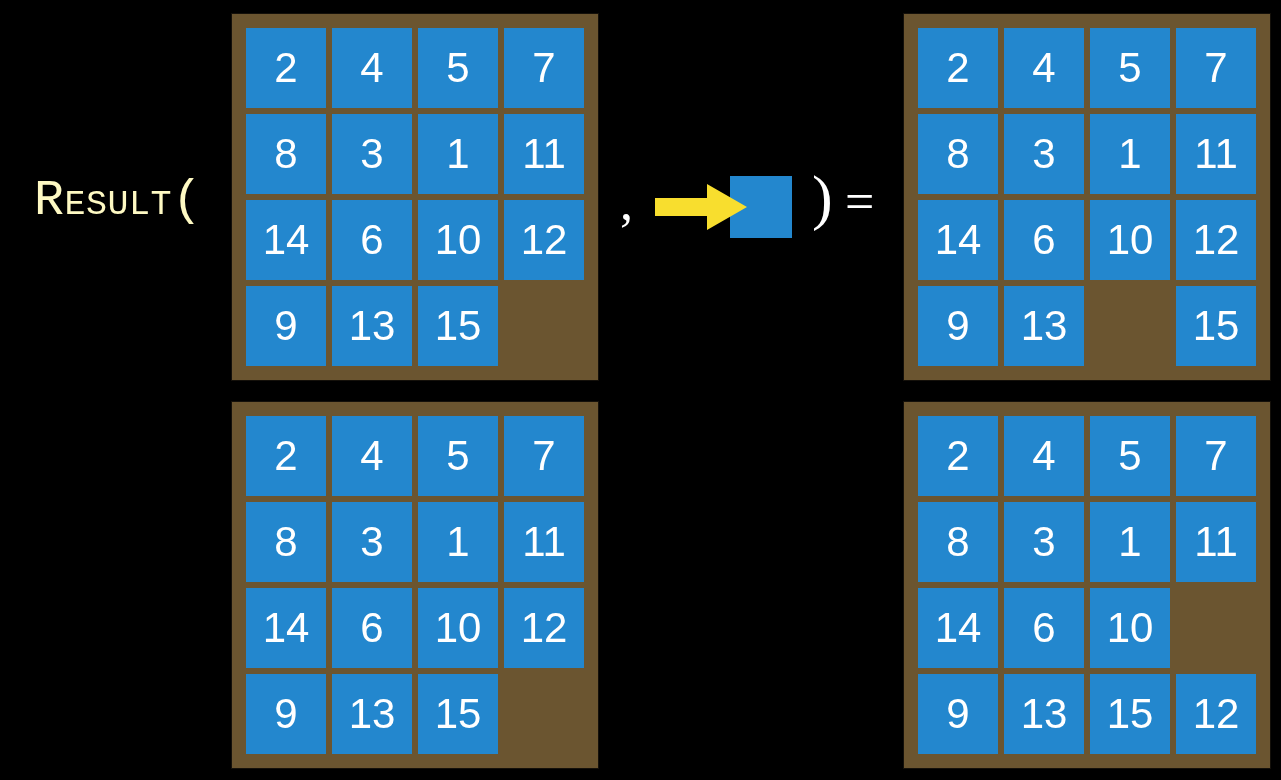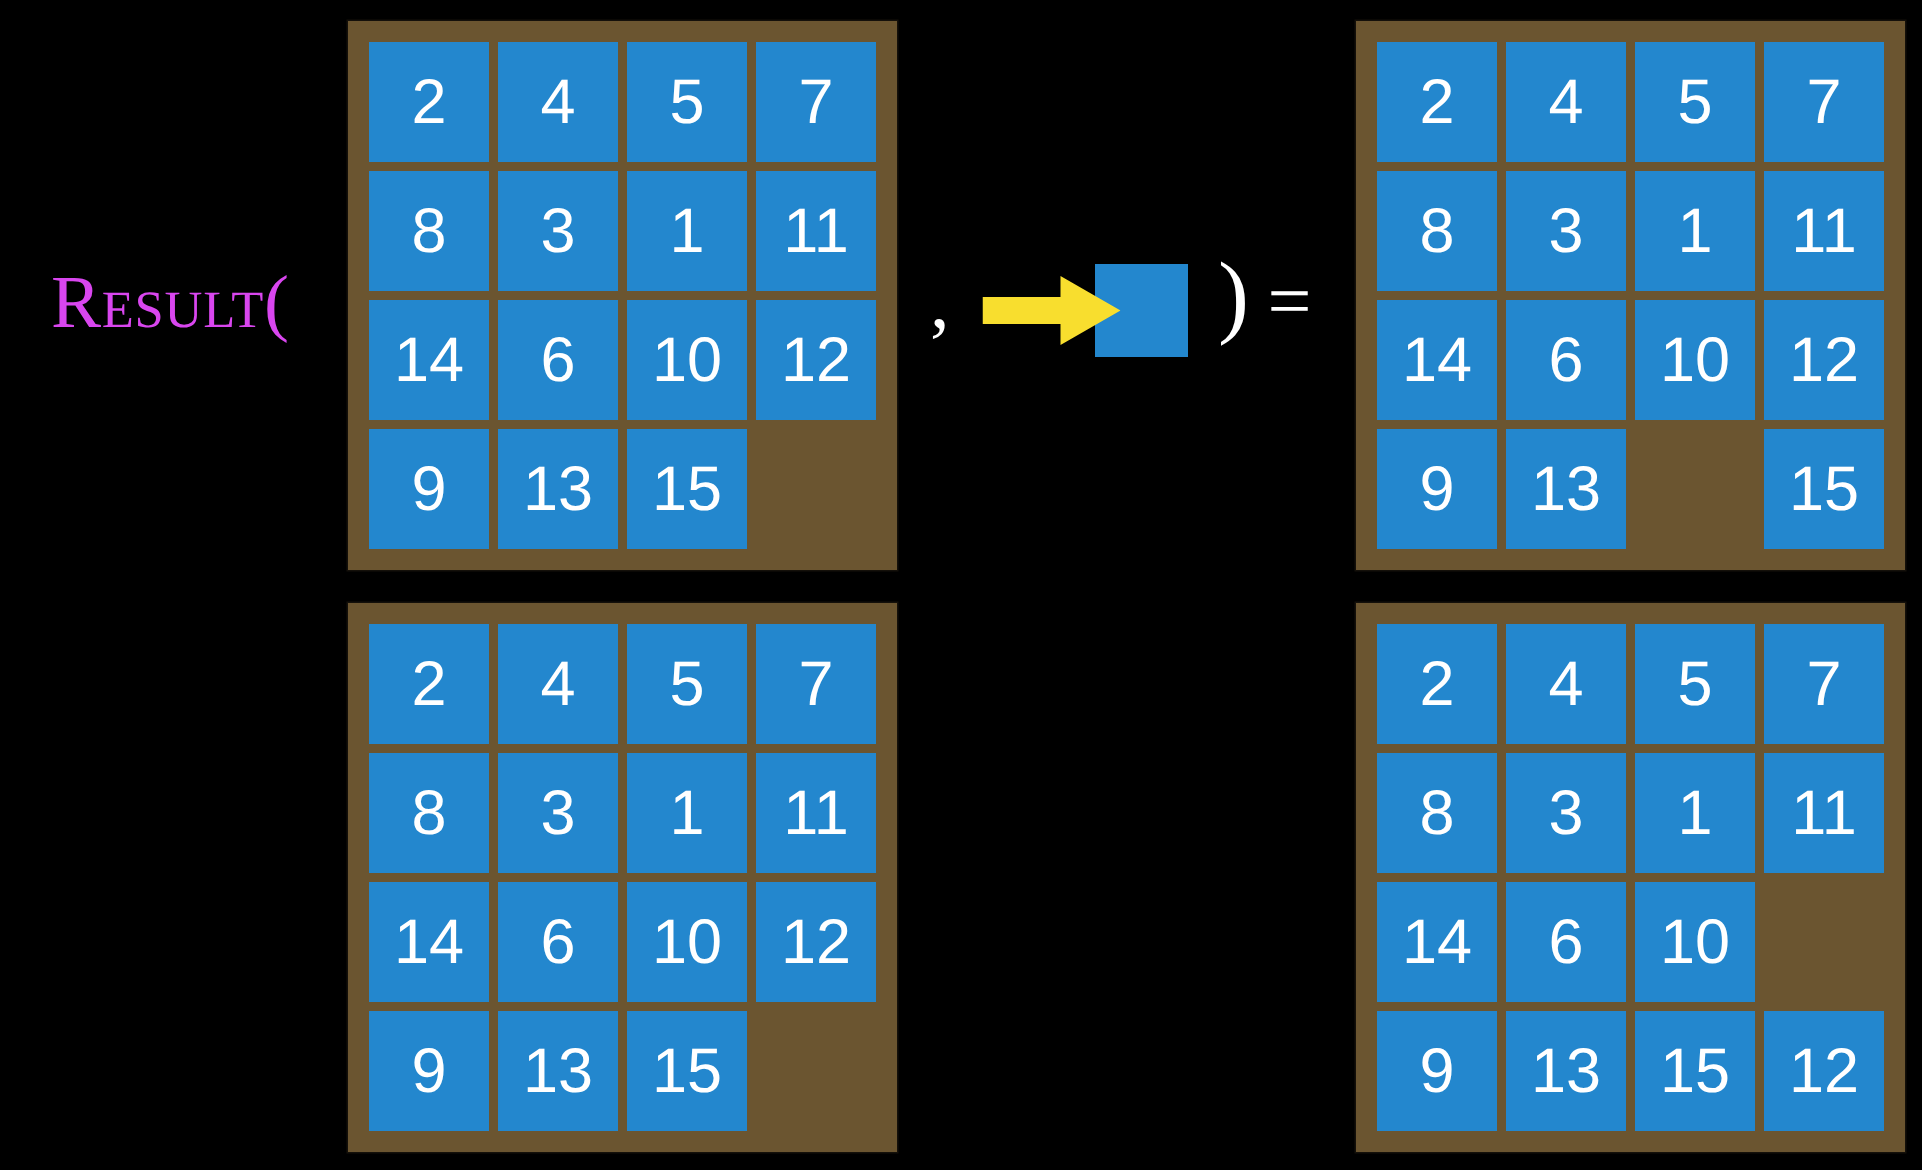--- a/index.html
+++ b/index.html
@@ -11,22 +11,22 @@
   .stage{position:absolute;left:0;top:0;width:1281px;height:780px;}
 
   
   .eq-row{position:absolute;left:0;width:1281px;display:block;}
   .eq-row.r1{top:0;height:392px;}
   .eq-row.r2{top:392px;height:388px;}
 
   
   .result-label{
     position:absolute;
-    font-family:Liberation Serif, serif;
-    color:#d946ef;
+    font-family:Liberation Mono, monospace;
+    color:#fef9c3;
     font-variant:small-caps;
     letter-spacing:.5px;
     white-space:nowrap;
     line-height:1;
   }
   .r1 .result-label{left:34px;top:176px;font-size:50px;}
 
   
   .board{
     position:absolute;

